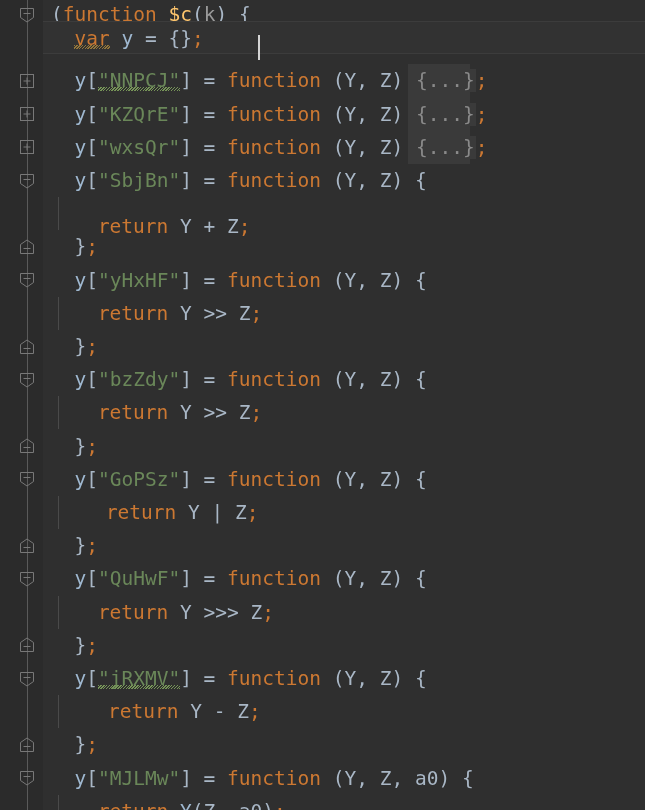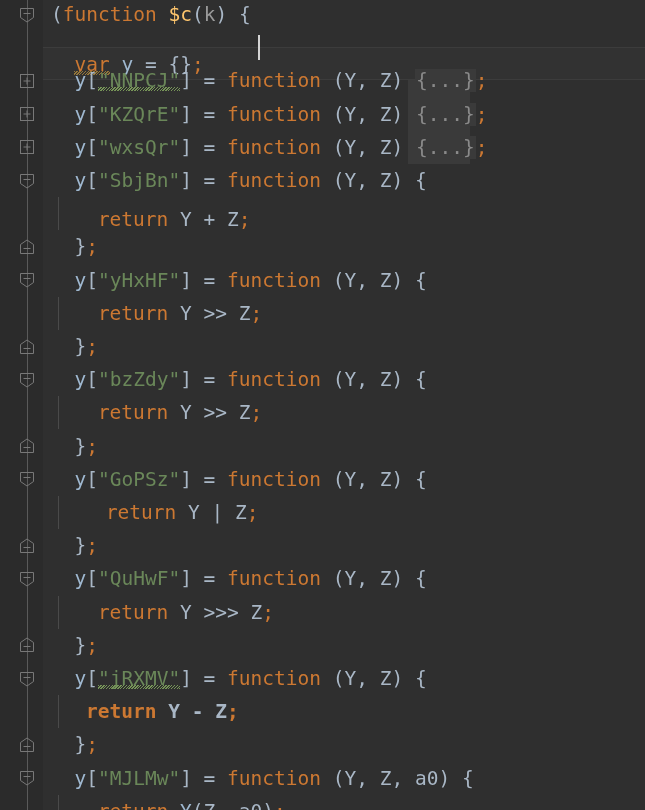--- a/index.html
+++ b/index.html
@@ -143,46 +143,46 @@
 <div id="editor-root">
 
   <div class="code-surface"></div>
 
   <div id="fold-band-host">
       <div class="fold-band" style="left: 408px; width: 62px; top: 64.4px; height: 99.6px;"></div>
     </div>
 
   <div id="lines-host">
       <div class="line" style="top: -2px;"><span class="txt" style="left: 51px;"><span class="par">(</span><span class="kw">function</span><span class="par"> </span><span class="fn">$c</span><span class="par">(</span><span class="prm">k</span><span class="par">)</span><span class="par"> {</span></span></div>
-      <div class="line current" style="top: 47px; padding-left: 18px;"><span class="txt" style="left: 74.44px;"><span class="kw squig warn">var</span><span class="par"> </span><span class="y">y</span><span class="op"> = </span><span class="brc">{}</span><span class="semi">;</span></span></div>
+      <div class="line current" style="top: 21px; padding-left: 18px;"><span class="txt" style="left: 74.44px;"><span class="kw squig warn">var</span><span class="par"> </span><span class="y">y</span><span class="op"> = </span><span class="brc">{}</span><span class="semi">;</span></span></div>
       <div class="line" style="top: 64.4px;"><span class="txt" style="left: 74.44px;"><span class="y">y</span><span class="brc">[</span><span class="str squig">"NNPCJ"</span><span class="brc">]</span><span class="op"> = </span><span class="kw">function</span><span class="par"> (</span><span class="ident">Y</span><span class="op">, </span><span class="ident">Z</span><span class="par">) </span><span class="fold-ph">{...}</span><span class="semi">;</span></span></div>
       <div class="line" style="top: 97.6px;"><span class="txt" style="left: 74.44px;"><span class="y">y</span><span class="brc">[</span><span class="str">"KZQrE"</span><span class="brc">]</span><span class="op"> = </span><span class="kw">function</span><span class="par"> (</span><span class="ident">Y</span><span class="op">, </span><span class="ident">Z</span><span class="par">) </span><span class="fold-ph">{...}</span><span class="semi">;</span></span></div>
       <div class="line" style="top: 130.8px;"><span class="txt" style="left: 74.44px;"><span class="y">y</span><span class="brc">[</span><span class="str">"wxsQr"</span><span class="brc">]</span><span class="op"> = </span><span class="kw">function</span><span class="par"> (</span><span class="ident">Y</span><span class="op">, </span><span class="ident">Z</span><span class="par">) </span><span class="fold-ph">{...}</span><span class="semi">;</span></span></div>
       <div class="line" style="top: 164px;"><span class="txt" style="left: 74.44px;"><span class="y">y</span><span class="brc">[</span><span class="str">"SbjBn"</span><span class="brc">]</span><span class="op"> = </span><span class="kw">function</span><span class="par"> (</span><span class="ident">Y</span><span class="op">, </span><span class="ident">Z</span><span class="par">) {</span></span></div>
-      <div class="line" style="top: 203px;"><span class="txt" style="left: 97.88px;"><span class="kw">return</span><span class="par"> </span><span class="ident">Y</span><span class="op"> + </span><span class="ident">Z</span><span class="semi">;</span></span></div>
+      <div class="line" style="top: 210px;"><span class="txt" style="left: 97.88px;"><span class="kw">return</span><span class="par"> </span><span class="ident">Y</span><span class="op"> + </span><span class="ident">Z</span><span class="semi">;</span></span></div>
       <div class="indent-guide" style="top: 197.2px;"></div>
       <div class="line" style="top: 230.4px;"><span class="txt" style="left: 74.44px;"><span class="brc">}</span><span class="semi">;</span></span></div>
       <div class="line" style="top: 263.6px;"><span class="txt" style="left: 74.44px;"><span class="y">y</span><span class="brc">[</span><span class="str">"yHxHF"</span><span class="brc">]</span><span class="op"> = </span><span class="kw">function</span><span class="par"> (</span><span class="ident">Y</span><span class="op">, </span><span class="ident">Z</span><span class="par">) {</span></span></div>
       <div class="line" style="top: 296.8px;"><span class="txt" style="left: 97.88px;"><span class="kw">return</span><span class="par"> </span><span class="ident">Y</span><span class="op"> &gt;&gt; </span><span class="ident">Z</span><span class="semi">;</span></span></div>
       <div class="indent-guide" style="top: 296.8px;"></div>
       <div class="line" style="top: 330px;"><span class="txt" style="left: 74.44px;"><span class="brc">}</span><span class="semi">;</span></span></div>
       <div class="line" style="top: 363.2px;"><span class="txt" style="left: 74.44px;"><span class="y">y</span><span class="brc">[</span><span class="str">"bzZdy"</span><span class="brc">]</span><span class="op"> = </span><span class="kw">function</span><span class="par"> (</span><span class="ident">Y</span><span class="op">, </span><span class="ident">Z</span><span class="par">) {</span></span></div>
       <div class="line" style="top: 396.4px;"><span class="txt" style="left: 97.88px;"><span class="kw">return</span><span class="par"> </span><span class="ident">Y</span><span class="op"> &gt;&gt; </span><span class="ident">Z</span><span class="semi">;</span></span></div>
       <div class="indent-guide" style="top: 396.4px;"></div>
       <div class="line" style="top: 429.6px;"><span class="txt" style="left: 74.44px;"><span class="brc">}</span><span class="semi">;</span></span></div>
       <div class="line" style="top: 462.8px;"><span class="txt" style="left: 74.44px;"><span class="y">y</span><span class="brc">[</span><span class="str">"GoPSz"</span><span class="brc">]</span><span class="op"> = </span><span class="kw">function</span><span class="par"> (</span><span class="ident">Y</span><span class="op">, </span><span class="ident">Z</span><span class="par">) {</span></span></div>
       <div class="line" style="top: 496px; margin-left: 8px;"><span class="txt" style="left: 97.88px;"><span class="kw">return</span><span class="par"> </span><span class="ident">Y</span><span class="op"> | </span><span class="ident">Z</span><span class="semi">;</span></span></div>
       <div class="indent-guide" style="top: 496px;"></div>
       <div class="line" style="top: 529.2px;"><span class="txt" style="left: 74.44px;"><span class="brc">}</span><span class="semi">;</span></span></div>
       <div class="line" style="top: 562.4px;"><span class="txt" style="left: 74.44px;"><span class="y">y</span><span class="brc">[</span><span class="str">"QuHwF"</span><span class="brc">]</span><span class="op"> = </span><span class="kw">function</span><span class="par"> (</span><span class="ident">Y</span><span class="op">, </span><span class="ident">Z</span><span class="par">) {</span></span></div>
       <div class="line" style="top: 595.6px; padding-left: 16px;"><span class="txt" style="left: 97.88px;"><span class="kw">return</span><span class="par"> </span><span class="ident">Y</span><span class="op"> &gt;&gt;&gt; </span><span class="ident">Z</span><span class="semi">;</span></span></div>
       <div class="indent-guide" style="top: 595.6px;"></div>
       <div class="line" style="top: 628.8px;"><span class="txt" style="left: 74.44px;"><span class="brc">}</span><span class="semi">;</span></span></div>
       <div class="line" style="top: 662px;"><span class="txt" style="left: 74.44px;"><span class="y">y</span><span class="brc">[</span><span class="str squig">"jRXMV"</span><span class="brc">]</span><span class="op"> = </span><span class="kw">function</span><span class="par"> (</span><span class="ident">Y</span><span class="op">, </span><span class="ident">Z</span><span class="par">) {</span></span></div>
-      <div class="line" style="top: 695.2px;"><span class="txt" style="left: 86px; font-weight: bold;"><span class="kw">return</span><span class="par"> </span><span class="ident">Y</span><span class="op"> - </span><span class="ident">Z</span><span class="semi">;</span></span></div>
+      <div class="line" style="top: 695.2px;"><span class="txt" style="left: 108px;"><span class="kw">return</span><span class="par"> </span><span class="ident">Y</span><span class="op"> - </span><span class="ident">Z</span><span class="semi">;</span></span></div>
       <div class="indent-guide" style="top: 695.2px;"></div>
       <div class="line" style="top: 728.4px;"><span class="txt" style="left: 74.44px;"><span class="brc">}</span><span class="semi">;</span></span></div>
       <div class="line" style="top: 761.6px;"><span class="txt" style="left: 74.44px;"><span class="y">y</span><span class="brc">[</span><span class="str">"MJLMw"</span><span class="brc">]</span><span class="op"> = </span><span class="kw">function</span><span class="par"> (</span><span class="ident">Y</span><span class="op">, </span><span class="ident">Z</span><span class="op">, </span><span class="ident">a0</span><span class="par">) {</span></span></div>
       <div class="line" style="top: 794.8px;"><span class="txt" style="left: 97.88px;"><span class="kw">return</span><span class="par"> </span><span class="y">Y</span><span class="brc">(</span><span class="ident">Z</span><span class="op">, </span><span class="ident">a0</span><span class="brc">)</span><span class="semi">;</span></span></div>
       <div class="indent-guide" style="top: 794.8px;"></div>
     </div>
 
   <div id="caret" class="caret" style="left: 258.08px; top: 35.2px; height: 25.2px;"></div>
 
   <div class="gutter">

